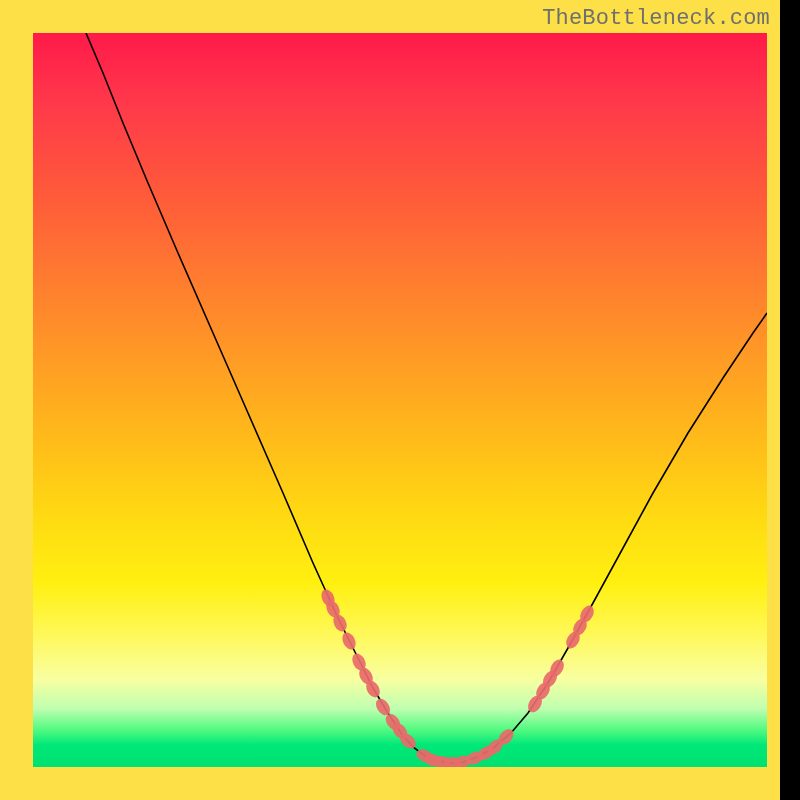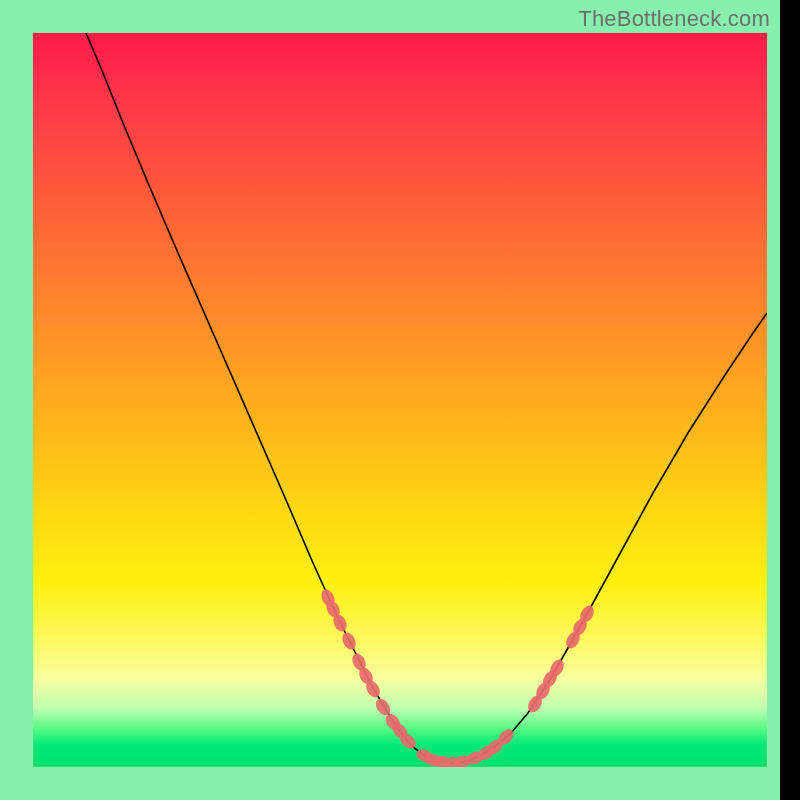--- a/index.html
+++ b/index.html
@@ -8,21 +8,22 @@
     width: 800px;
     height: 800px;
     background: #000;
     overflow: hidden;
     font-family: Arial, Helvetica, sans-serif;
   }
   .frame {
     position: relative;
     width: 780px;
     height: 800px;
-    background: #86efac;
+    background: #fde047;
+    font-family: Liberation Mono, monospace;
   }
   .plot-area {
     position: absolute;
     left: 33px;
     top: 33px;
     width: 734px;
     height: 734px;
     overflow: hidden;
   }
   .gradient {

